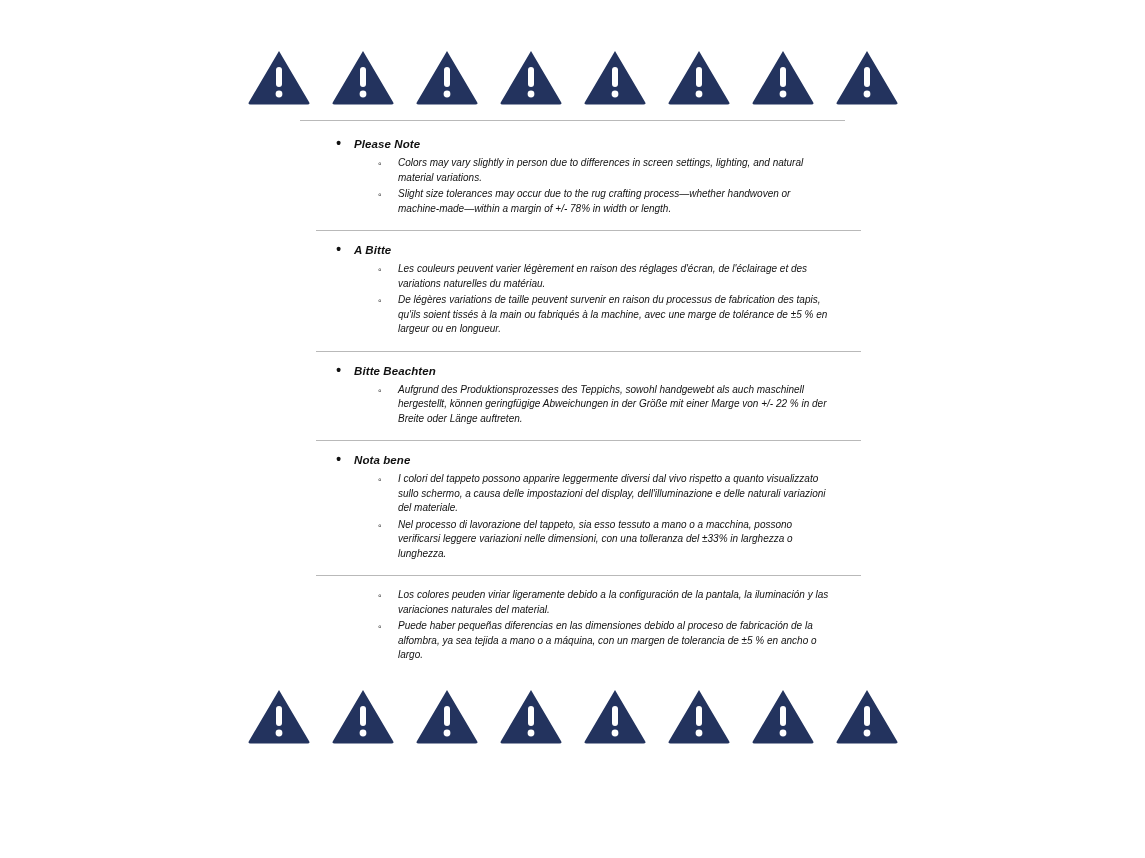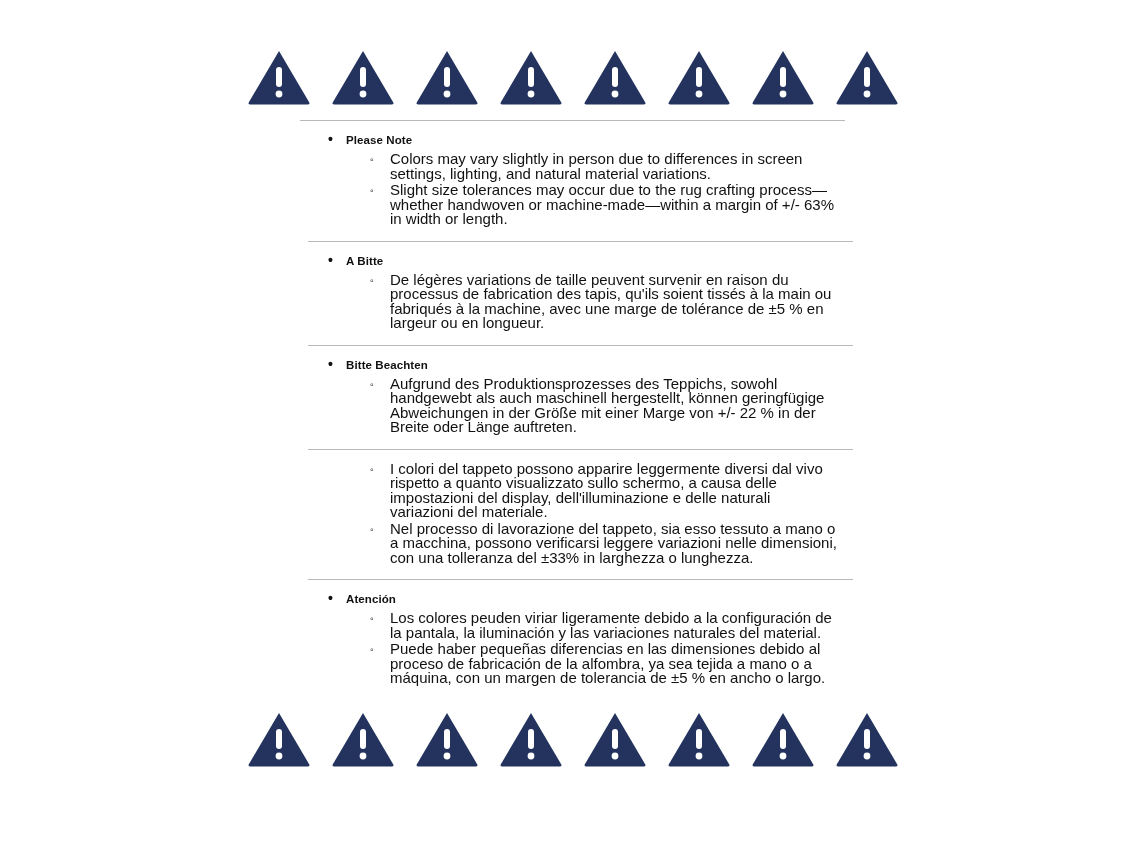--- a/index.html
+++ b/index.html
@@ -41,22 +41,23 @@
     padding-top: 0;
   }
   .rule {
     border: 0;
     border-top: 1px solid #b9b9b9;
     margin: 14px 0 12px 0;
     width: 545px;
   }
   ul.outer {
     list-style: none;
-    margin: 8px;
-    padding: 0;
+    margin: 16px;
+    padding: 0;
+    font-style: italic;
   }
   li.section {
     margin: 0 0 0 0;
     padding: 0;
   }
   .section-head {
     position: relative;
     font-size: 11.5px;
     font-weight: bold;
     letter-spacing: 0.1px;
@@ -75,21 +76,21 @@
     color: #111111;
   }
   ul.inner {
     list-style: none;
     margin: 0;
     padding: 0;
   }
   li.bullet {
     position: relative;
     padding-left: 82px;
-    font-size: 15px;
+    font-size: 10px;
     line-height: 14.5px;
     color: #111111;
     margin-bottom: 2px;
     text-align: left;
   }
   li.bullet::before {
     content: "\25E6";
     position: absolute;
     left: 62px;
     top: 0px;
@@ -162,47 +163,48 @@
       </span>
     </div>
 
   <div class="content">
     <hr class="rule">
     <ul class="outer" id="sections">
         <li class="section">
           <div class="section-head">Please Note</div>
           <ul class="inner">
             <li class="bullet">Colors may vary slightly in person due to differences in screen settings, lighting, and natural material variations.</li>
-            <li class="bullet">Slight size tolerances may occur due to the rug crafting process—whether handwoven or machine-made—within a margin of +/- 63% in width or length.</li>
+            <li class="bullet">Slight size tolerances may occur due to the rug crafting process—whether handwoven or machine-made—within a margin of +/- 78% in width or length.</li>
           </ul>
         </li>
         <hr class="rule">
         <li class="section">
           <div class="section-head">A Bitte</div>
           <ul class="inner">
+            <li class="bullet">Les couleurs peuvent varier légèrement en raison des réglages d'écran, de l'éclairage et des variations naturelles du matériau.</li>
             <li class="bullet">De légères variations de taille peuvent survenir en raison du processus de fabrication des tapis, qu'ils soient tissés à la main ou fabriqués à la machine, avec une marge de tolérance de ±5 % en largeur ou en longueur.</li>
           </ul>
         </li>
         <hr class="rule">
         <li class="section">
           <div class="section-head">Bitte Beachten</div>
           <ul class="inner">
             <li class="bullet">Aufgrund des Produktionsprozesses des Teppichs, sowohl handgewebt als auch maschinell hergestellt, können geringfügige Abweichungen in der Größe mit einer Marge von +/- 22 % in der Breite oder Länge auftreten.</li>
           </ul>
         </li>
         <hr class="rule">
         <li class="section">
+          <div class="section-head">Nota bene</div>
           <ul class="inner">
             <li class="bullet">I colori del tappeto possono apparire leggermente diversi dal vivo rispetto a quanto visualizzato sullo schermo, a causa delle impostazioni del display, dell'illuminazione e delle naturali variazioni del materiale.</li>
             <li class="bullet">Nel processo di lavorazione del tappeto, sia esso tessuto a mano o a macchina, possono verificarsi leggere variazioni nelle dimensioni, con una tolleranza del ±33% in larghezza o lunghezza.</li>
           </ul>
         </li>
         <hr class="rule">
         <li class="section">
-          <div class="section-head">Atención</div>
           <ul class="inner">
             <li class="bullet">Los colores peuden viriar ligeramente debido a la configuración de la pantala, la iluminación y las variaciones naturales del material.</li>
             <li class="bullet">Puede haber pequeñas diferencias en las dimensiones debido al proceso de fabricación de la alfombra, ya sea tejida a mano o a máquina, con un margen de tolerancia de ±5 % en ancho o largo.</li>
           </ul>
         </li>
       </ul>
   </div>
 
   <div class="icon-row bottom" id="row-bottom">
       <span>

